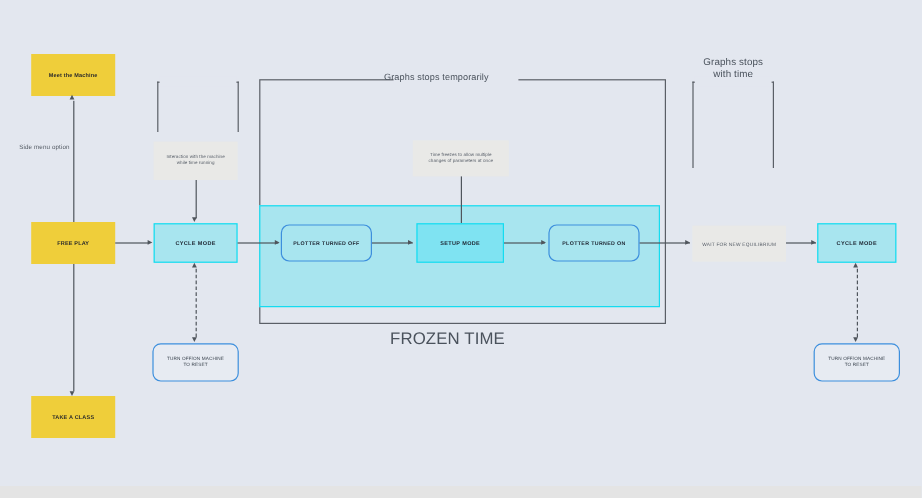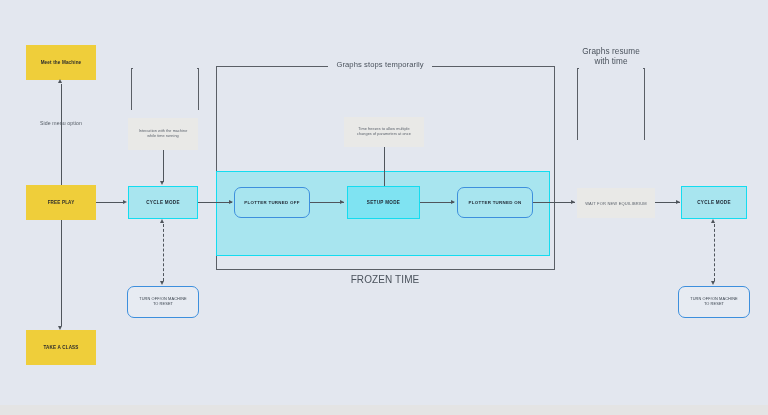--- a/index.html
+++ b/index.html
@@ -133,29 +133,29 @@
     text-align: center;
     color: #4a525c;
     font-size: 8.2px;
     line-height: 1.25;
     letter-spacing: 0.1px;
     white-space: pre-line;
   }
 
   .plain-label {
     position: absolute;
-    text-align: center;
+    text-align: left;
     color: #4a525c;
     letter-spacing: 0.1px;
   }
   #label-graphs-stops {
     font-size: 7.6px;
   }
   #label-frozen-time {
-    font-size: 10px;
+    font-size: 14px;
   }
   #label-side-menu {
     font-size: 5.2px;
     color: #545b64;
   }
 
   
   .conn {
     position: absolute;
     background: #4f555c;
@@ -199,21 +199,21 @@
 
   <div class="border-gap" style="left:328px; top:62px; width:104px; height:8px;"></div>
 
   <div id="frozen-band" style="left:216px; top:171px; width:334px; height:85px;"></div>
 
   <div class="bracket" style="left:131px; top:68px; width:68px; height:42px;"></div>
   <div class="border-gap" style="left:133px; top:64px; width:64px; height:8px;"></div>
 
   <div class="bracket" style="left:577px; top:68px; width:68px; height:72px;"></div>
   <div class="border-gap" style="left:579px; top:64px; width:64px; height:8px;"></div>
-  <div class="bracket-label" style="left:567px; top:47px; width:88px;">Graphs resume
+  <div class="bracket-label" style="left:567px; top:47px; width:88px;">Graphs stops
 with time</div>
 
   <div class="plain-label" id="label-graphs-stops" style="left:320px; top:60px; width:120px;">Graphs stops temporarily</div>
 
   <div class="plain-label" id="label-frozen-time" style="left:325px; top:274px; width:120px;">FROZEN TIME</div>
 
   <div class="node yellow" style="left:26px; top:45px; width:70px; height:35px;">Meet the Machine</div>
 
   <div class="node yellow" style="left:26px; top:185px; width:70px; height:35px;">FREE PLAY</div>
 

